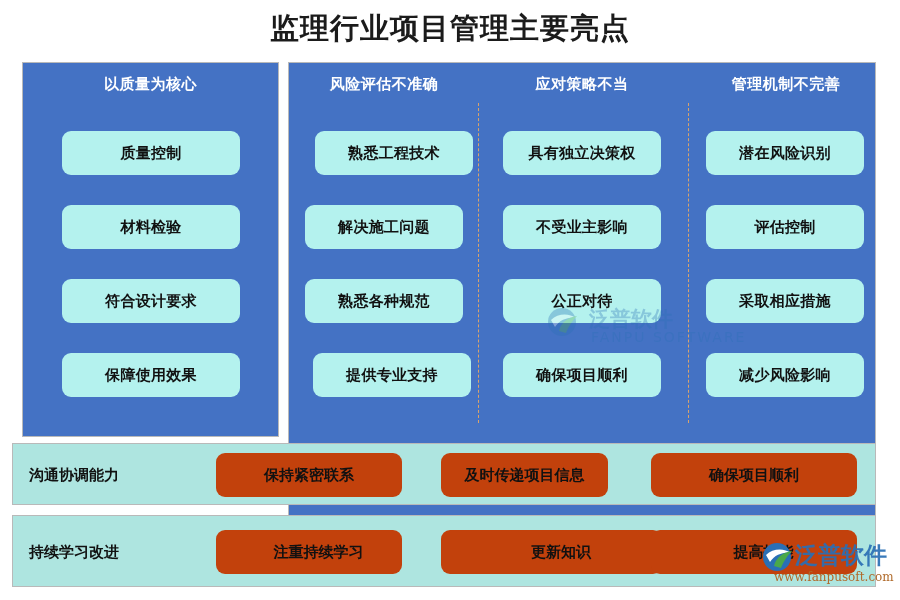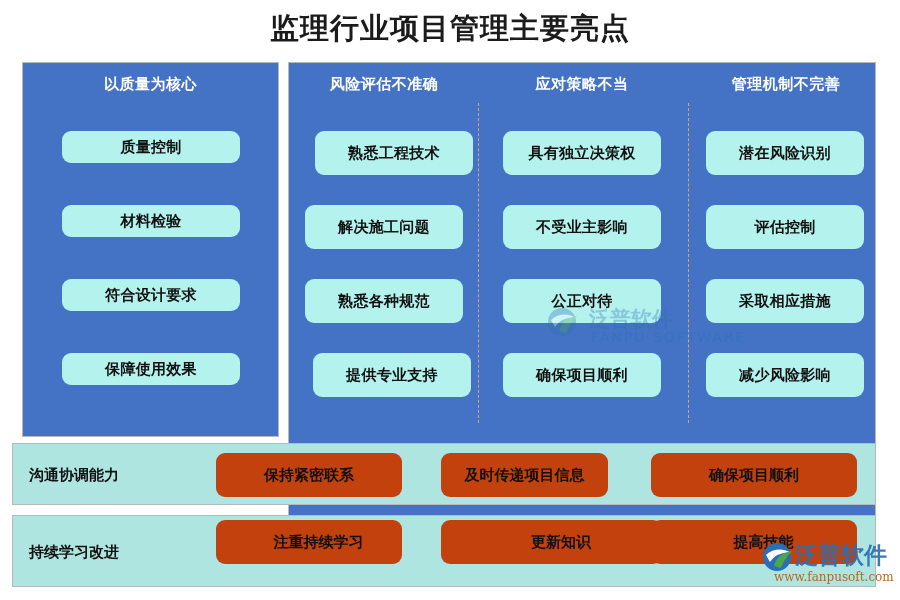--- a/index.html
+++ b/index.html
@@ -60,21 +60,21 @@
     box-sizing: border-box;
     color: #111111;
     font-size: 15px;
     font-weight: bold;
     display: flex;
     align-items: center;
     justify-content: center;
     white-space: nowrap;
     letter-spacing: 0.3px;
   }
-  .pill-lg { width: 178px; height: 32px; }
+  .pill-lg { width: 178px; height: 44px; }
   .pill-sm { width: 158px; height: 44px; }
 
   
   .vdash {
     position: absolute;
     top: 40px;
     height: 320px;
     width: 0;
     border-left: 1px dashed #d9a36a;
   }
@@ -110,21 +110,21 @@
     color: #111111;
     font-size: 15px;
     font-weight: bold;
     display: flex;
     align-items: center;
     justify-content: center;
     white-space: nowrap;
     height: 44px;
   }
   #band-communication .band-pill { top: 9px; }
-  #band-learning .band-pill      { top: 4px; padding-left: 19px; }
+  #band-learning .band-pill      { top: 14px; padding-left: 19px; }
 
   
   .wm-center {
     position: absolute;
     left: 547px;
     top: 305px;
     width: 175px;
     height: 40px;
     opacity: 0.32;
     pointer-events: none;

